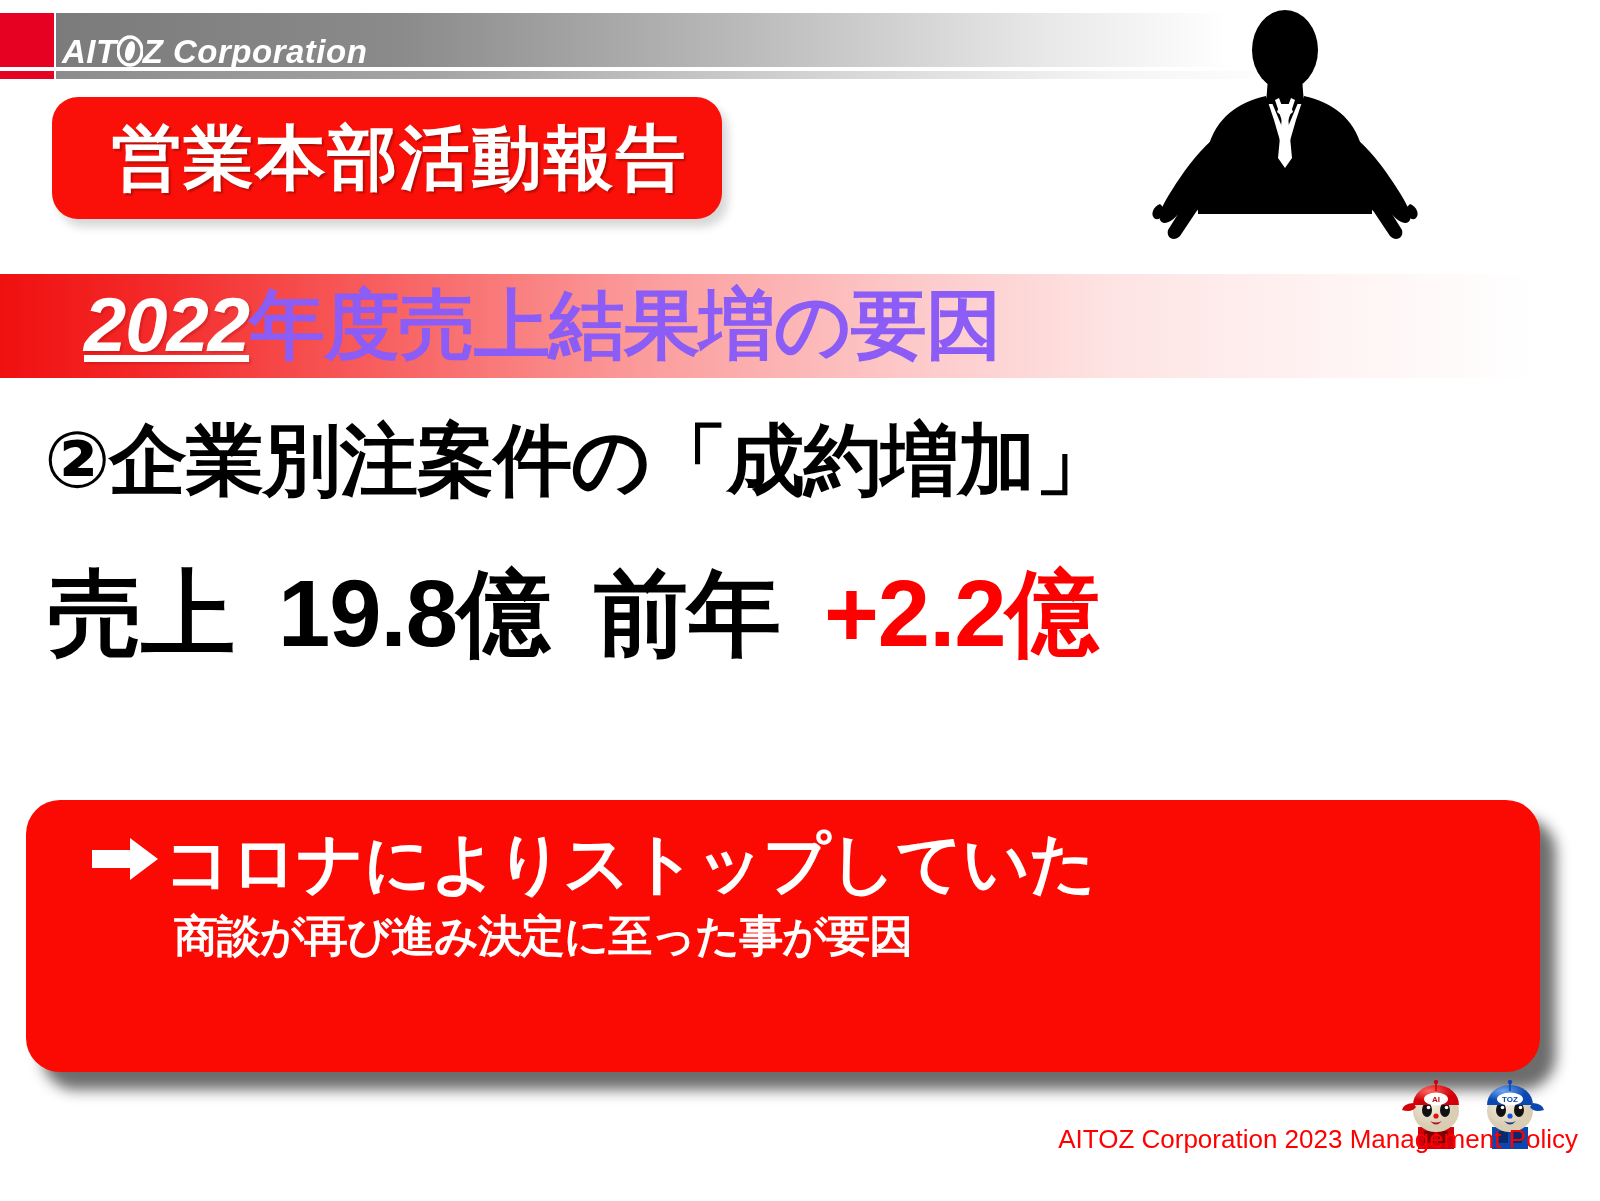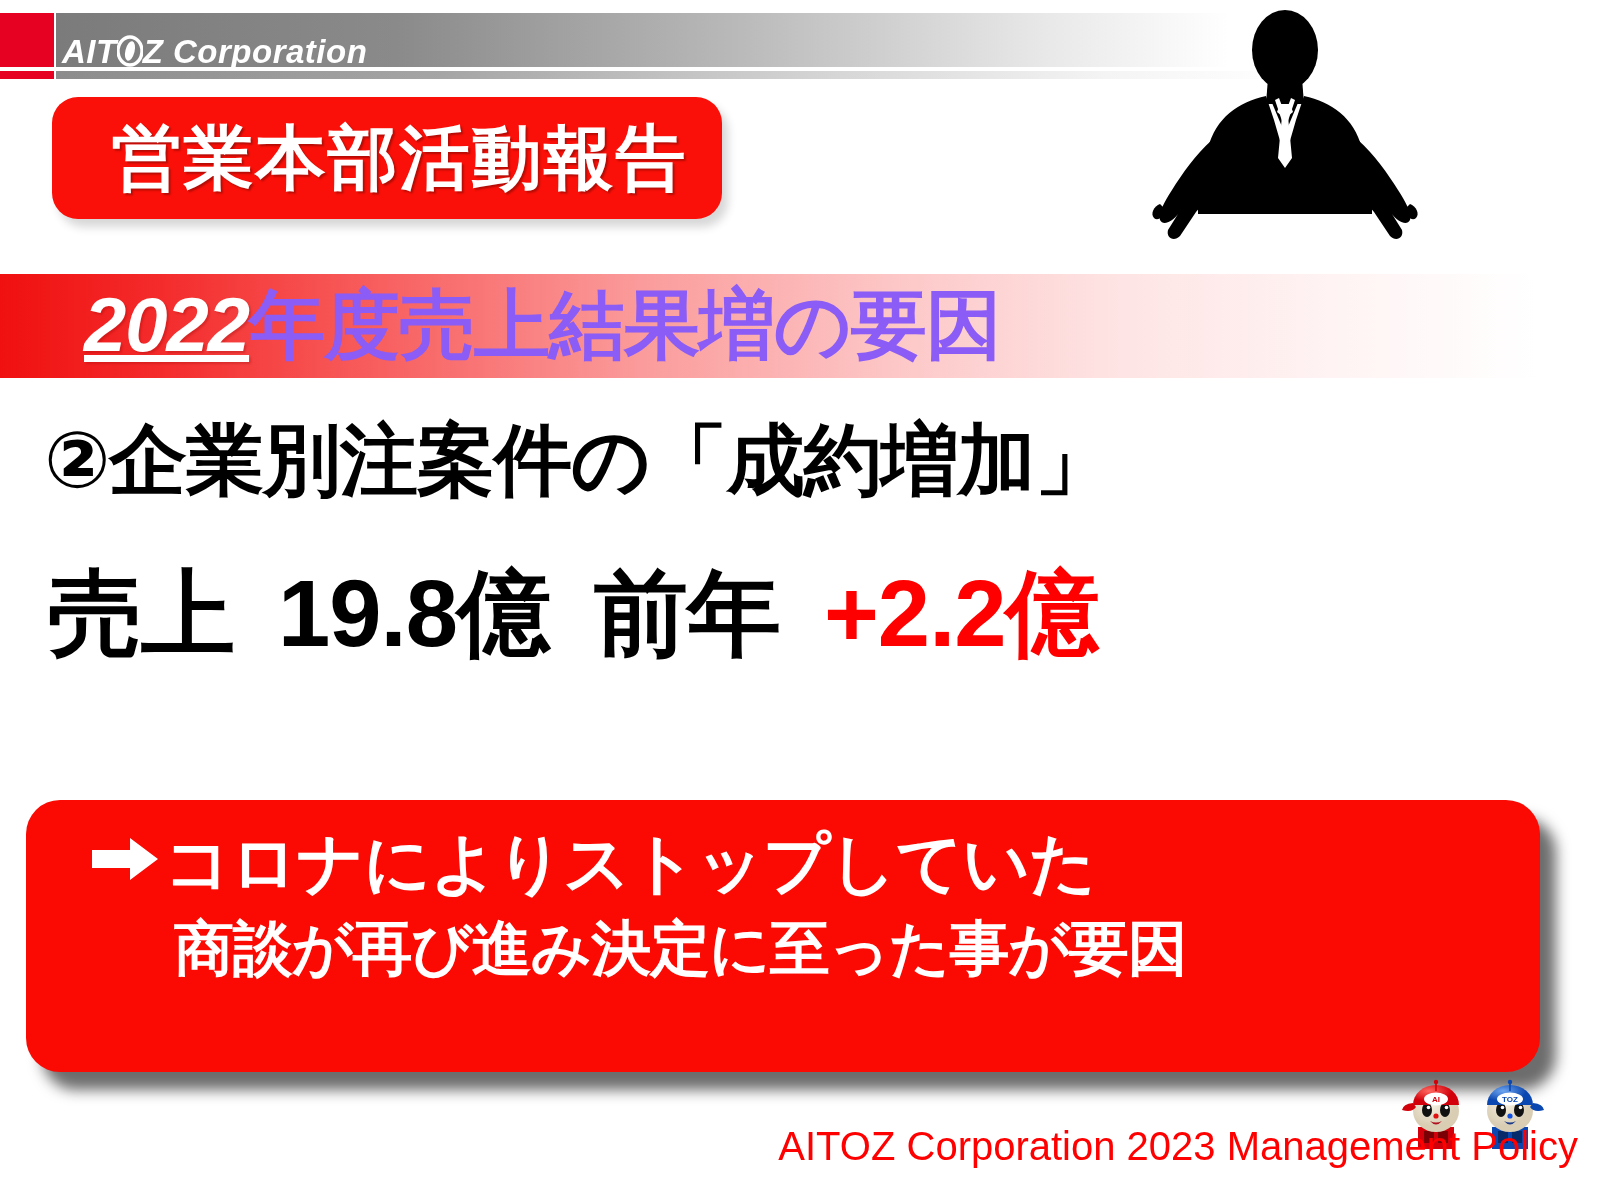--- a/index.html
+++ b/index.html
@@ -202,26 +202,27 @@
     font-weight: bold;
     color: #ffffff;
     white-space: nowrap;
     line-height: 1.15;
     letter-spacing: -1px;
   }
   #conclusion-line-2 {
     position: absolute;
     left: 148px;
     top: 114px;
-    font-size: 60px;
+    font-size: 44px;
     font-weight: bold;
     color: #ffffff;
     white-space: nowrap;
     line-height: 1.15;
     letter-spacing: -1px;
+    font-family: Liberation Mono, monospace;
   }
   #callout-arrow-icon {
     display: inline-block;
     margin-right: 4px;
     position: relative;
     top: -4px;
   }
 
   
   #mascots {
@@ -232,21 +233,21 @@
     height: 96px;
   }
 
   
   #footer-text {
     position: absolute;
     left: 0;
     top: 1124px;
     width: 1578px;
     text-align: right;
-    font-size: 40px;
+    font-size: 26px;
     color: #ff0000;
     white-space: nowrap;
   }
 </style>
 </head>
 <body>
 
 <div id="header-bar">
   <div id="header-red-block"></div>
   <div id="header-gray-gradient"></div>

